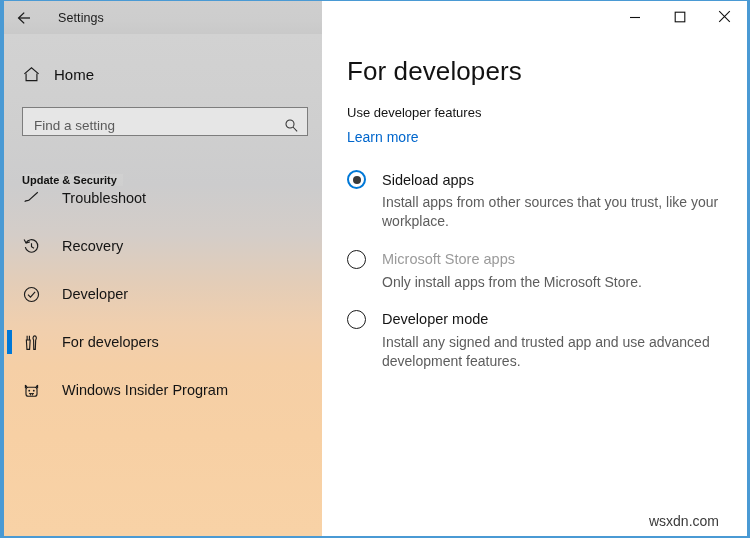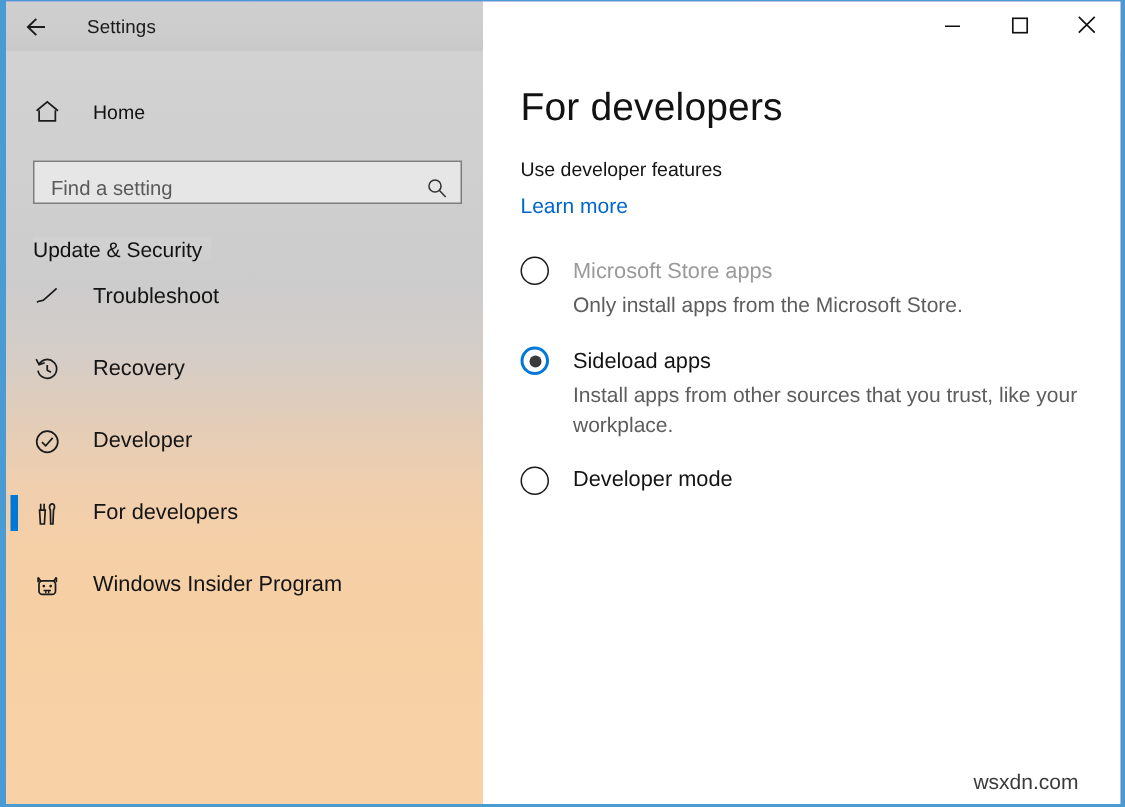--- a/index.html
+++ b/index.html
@@ -89,23 +89,23 @@
 
   .home-row {
     display: flex;
     align-items: center;
     height: 36px;
     margin-top: 22px;
     padding-left: 18px;
   }
   .home-icon { width: 22px; color: #1b1b1b; display: flex; align-items: center; }
   .home-label {
-    font-size: 13px;
+    font-size: 15px;
     color: #111;
-    margin-left: 18px;
+    margin-left: 10px;
   }
 
   #search-box {
     position: absolute;
     left: 18px; top: 73px;
     width: 286px; height: 29px;
     background: #e6e6e6;
     border: 1px solid #7d7d7d;
     display: flex;
     align-items: center;
@@ -118,23 +118,23 @@
     background: transparent;
     font-family: "Liberation Sans", sans-serif;
     font-size: 13.5px;
     color: #545454;
   }
   #search-input::placeholder { color: #5a5a5a; opacity: 1; }
   .search-icon { color: #333; display: flex; align-items: center; }
 
   .section-head {
     position: absolute;
-    left: 18px; top: 124px;
-    font-size: 14px;
-    font-weight: normal;
+    left: 18px; top: 140px;
+    font-size: 11px;
+    font-weight: bold;
     color: #111;
     z-index: 3;
     background: linear-gradient(to bottom, rgba(209,209,209,1) 0%, rgba(207,207,207,1) 100%);
     padding-right: 6px;
   }
 
   #nav-list {
     position: absolute;
     left: 0; top: 140px;
     width: 334px;
@@ -389,39 +389,40 @@
 
   <div id="content">
     <h1 id="page-title">For developers</h1>
     <h2 id="section-title">Use developer features</h2>
     <a id="learn-more" href="#">Learn more</a>
 
     <div id="options">
 
       <div class="option">
         <div class="option-head">
+          <span class="radio checked"></span>
+          <span class="option-label">Sideload apps</span>
+        </div>
+        <div class="option-desc">Install apps from other sources that you trust, like your workplace.</div>
+      </div>
+
+      <div class="option">
+        <div class="option-head">
           <span class="radio"></span>
           <span class="option-label disabled">Microsoft Store apps</span>
         </div>
         <div class="option-desc">Only install apps from the Microsoft Store.</div>
-      </div>
-
-      <div class="option">
-        <div class="option-head">
-          <span class="radio checked"></span>
-          <span class="option-label">Sideload apps</span>
-        </div>
-        <div class="option-desc">Install apps from other sources that you trust, like your workplace.</div>
       </div>
 
       <div class="option">
         <div class="option-head">
           <span class="radio"></span>
           <span class="option-label">Developer mode</span>
         </div>
+        <div class="option-desc">Install any signed and trusted app and use advanced development features.</div>
       </div>
 
     </div>
   </div>
 
   <div id="watermark">wsxdn.com</div>
 
 </div>
 
 </body></html>

